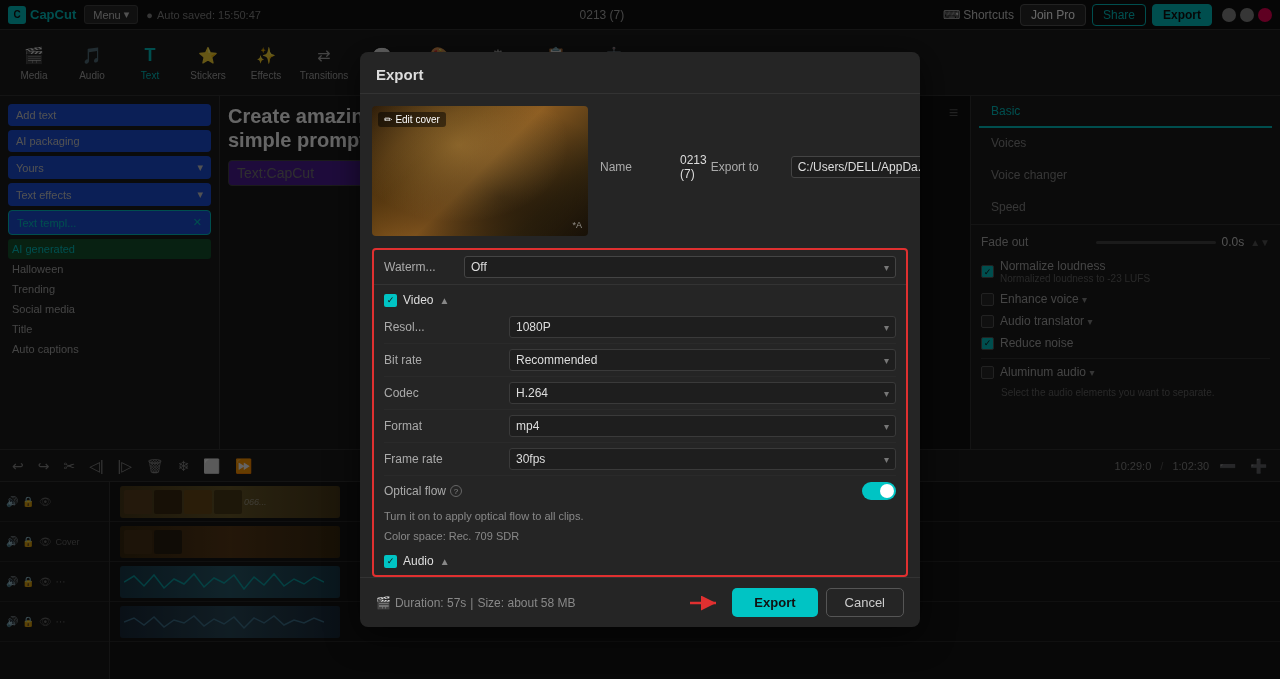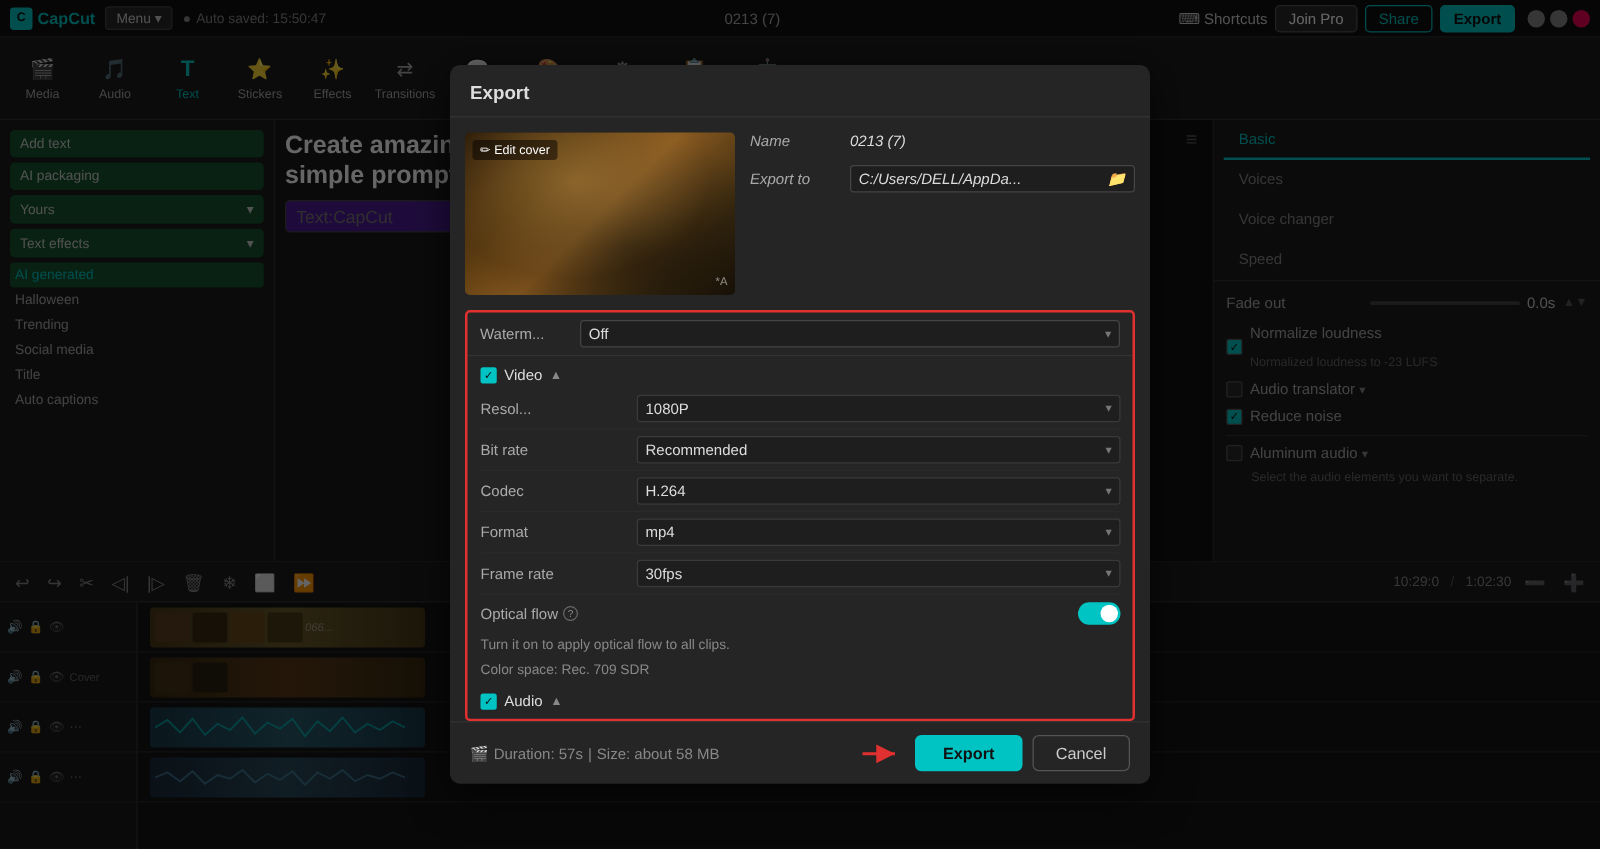--- a/index.html
+++ b/index.html
@@ -608,21 +608,21 @@
       flex-shrink: 0;
       display: flex;
       flex-direction: column;
       padding: 8px;
       overflow-y: auto;
     }
     .text-panel-btn {
       display: flex;
       align-items: center;
       justify-content: space-between;
-      background: #14532d;
+      background: #1d4ed8;
       border: none;
       color: #ccc;
       border-radius: 4px;
       padding: 5px 8px;
       font-size: 11px;
       cursor: pointer;
       margin-bottom: 4px;
     }
     .text-panel-btn.teal { border: 1px solid #00c4c4; color: #00c4c4; }
     .panel-label-item {
@@ -763,20 +763,24 @@
       <span>AI packaging</span>
     </button>
     <button class="text-panel-btn">
       <span>Yours</span>
       <span>▾</span>
     </button>
     <button class="text-panel-btn">
       <span>Text effects</span>
       <span>▾</span>
     </button>
+    <button class="text-panel-btn teal">
+      <span>Text templ...</span>
+      <span>✕</span>
+    </button>
     <div class="panel-label-item active">AI generated</div>
     <div class="panel-label-item">Halloween</div>
     <div class="panel-label-item">Trending</div>
     <div class="panel-label-item">Social media</div>
     <div class="panel-label-item">Title</div>
     <div class="panel-label-item">Auto captions</div>
   </div>
 
   <div class="text-effects-area">
     <div class="te-heading">Create amazing text effects with simple prompts</div>
@@ -811,24 +815,31 @@
           </div>
           <span class="right-value">0.0s</span>
           <span style="color:#555;font-size:10px;">▲▼</span>
         </div>
       </div>
 
       <div class="checkbox-row">
         <div class="check-box">✓</div>
         <div>
           <div class="right-label">Normalize loudness</div>
-          <div style="font-size:10px;color:#666;margin-top:12px;">Normalized loudness to -23 LUFS</div>
-        </div>
-      </div>
-
+          <div style="font-size:10px;color:#666;">Normalized loudness to -23 LUFS</div>
+        </div>
+      </div>
+
+      <div class="checkbox-row">
+        <div class="check-box-off"></div>
+        <div>
+          <span class="right-label">Enhance voice</span>
+          <span style="color:#888;font-size:10px;"> ▾</span>
+        </div>
+      </div>
 
       <div class="checkbox-row">
         <div class="check-box-off"></div>
         <div>
           <span class="right-label">Audio translator</span>
           <span style="color:#888;font-size:10px;"> ▾</span>
         </div>
       </div>
 
       <div class="checkbox-row">
@@ -947,21 +958,21 @@
           <div class="preview-thumb">
             <div class="preview-thumb-overlay"></div>
             <button class="edit-cover-btn">
               <span>✏</span>
               <span>Edit cover</span>
             </button>
             <div class="preview-watermark">*A</div>
           </div>
         </div>
 
-        <div style="flex:1;display:flex;flex-direction:column;gap:4px;font-style:italic;">
+        <div style="flex:1;display:flex;flex-direction:row;gap:4px;">
           <div class="field-row">
             <span class="field-label">Name</span>
             <span class="field-value">0213 (7)</span>
           </div>
           <div class="field-row">
             <span class="field-label">Export to</span>
             <div class="field-input">
               <span>C:/Users/DELL/AppDa...</span>
               <span class="folder-icon">📁</span>
             </div>

